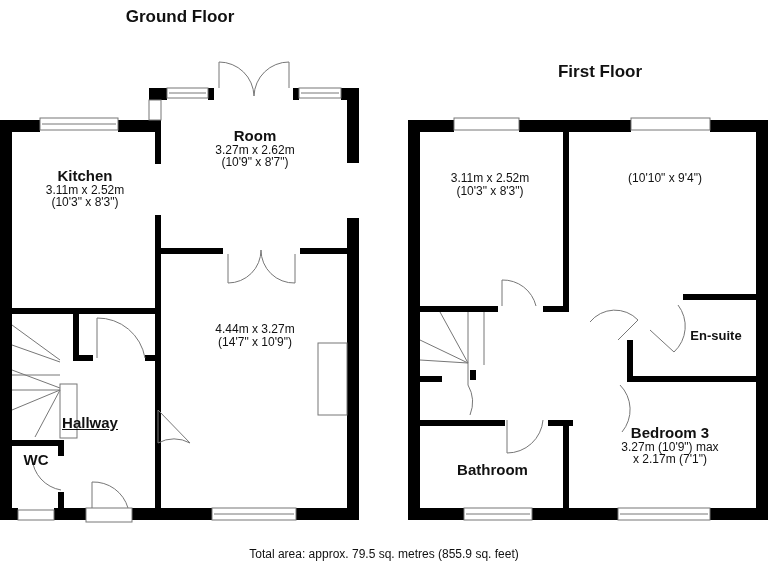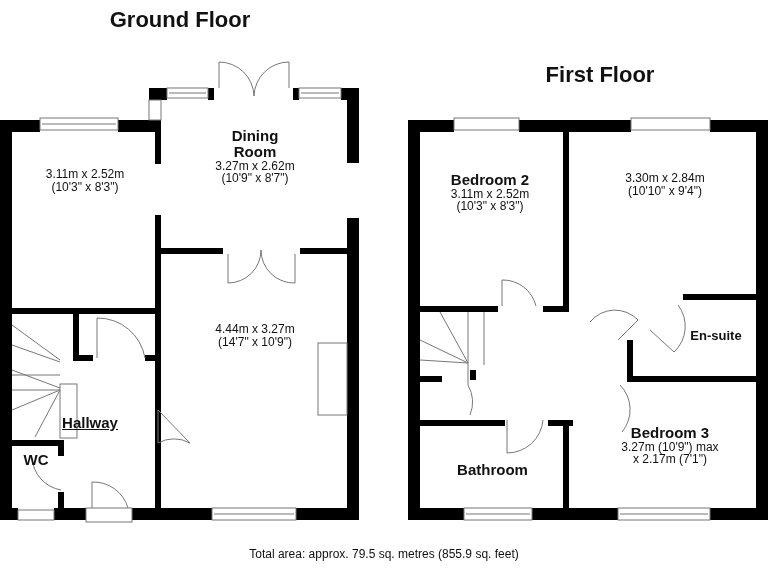--- a/index.html
+++ b/index.html
@@ -1,19 +1,19 @@
 <!DOCTYPE html>
 <html><head>
 <meta charset="utf-8">
 <style>
   html, body { margin: 0; padding: 0; background: #ffffff; }
   body { width: 768px; height: 576px; position: relative; overflow: hidden; font-family: "Liberation Sans", sans-serif; color: #111; }
   svg { position: absolute; left: 0; top: 0; }
   .lbl { position: absolute; text-align: center; line-height: 1.05; }
-  .title { font-weight: bold; font-size: 22px; }
+  .title { font-weight: bold; font-size: 17px; }
   .room { font-weight: bold; font-size: 15px; }
   .dim { font-size: 12px; }
   .footer { position: absolute; left: 0; width: 768px; top: 547px; text-align: center; font-size: 12px; }
 </style>
 </head>
 <body>
 
 <svg width="768" height="576" viewBox="0 0 768 576">
   <g fill="#000">
 
@@ -130,47 +130,45 @@
     <line x1="440" y1="312" x2="468" y2="363"></line>
     <line x1="468" y1="312" x2="468" y2="385"></line>
     <line x1="484" y1="312" x2="484" y2="365"></line>
   </g>
 </svg>
 
 <div class="lbl title" style="left:90px;top:8px;width:180px;">Ground Floor</div>
 <div class="lbl title" style="left:500px;top:63px;width:200px;">First Floor</div>
 
 <div class="lbl" style="left:20px;top:168px;width:130px;">
+  <div class="room">Kitchen</div>
   <div class="dim">3.11m x 2.52m</div>
   <div class="dim">(10'3" x 8'3")</div>
 </div>
 
 <div class="lbl" style="left:185px;top:128px;width:140px;">
-  <div class="room">Dining</div>
   <div class="room">Room</div>
   <div class="dim">3.27m x 2.62m</div>
   <div class="dim">(10'9" x 8'7")</div>
 </div>
 
 <div class="lbl" style="left:185px;top:323px;width:140px;">
   <div class="dim">4.44m x 3.27m</div>
   <div class="dim">(14'7" x 10'9")</div>
 </div>
 
 <div class="lbl room" style="left:50px;top:415px;width:80px;text-decoration:underline;">Hallway</div>
 <div class="lbl room" style="left:16px;top:452px;width:40px;">WC</div>
 
 <div class="lbl" style="left:420px;top:172px;width:140px;">
-  <div class="room">Bedroom 2</div>
   <div class="dim">3.11m x 2.52m</div>
   <div class="dim">(10'3" x 8'3")</div>
 </div>
 
 <div class="lbl" style="left:590px;top:172px;width:150px;">
-  <div class="dim">3.30m x 2.84m</div>
   <div class="dim">(10'10" x 9'4")</div>
 </div>
 
 <div class="lbl" style="left:680px;top:329px;width:72px;font-weight:bold;font-size:13px;">En-suite</div>
 
 <div class="lbl" style="left:595px;top:425px;width:150px;">
   <div class="room">Bedroom 3</div>
   <div class="dim">3.27m (10'9") max</div>
   <div class="dim">x 2.17m (7'1")</div>
 </div>

